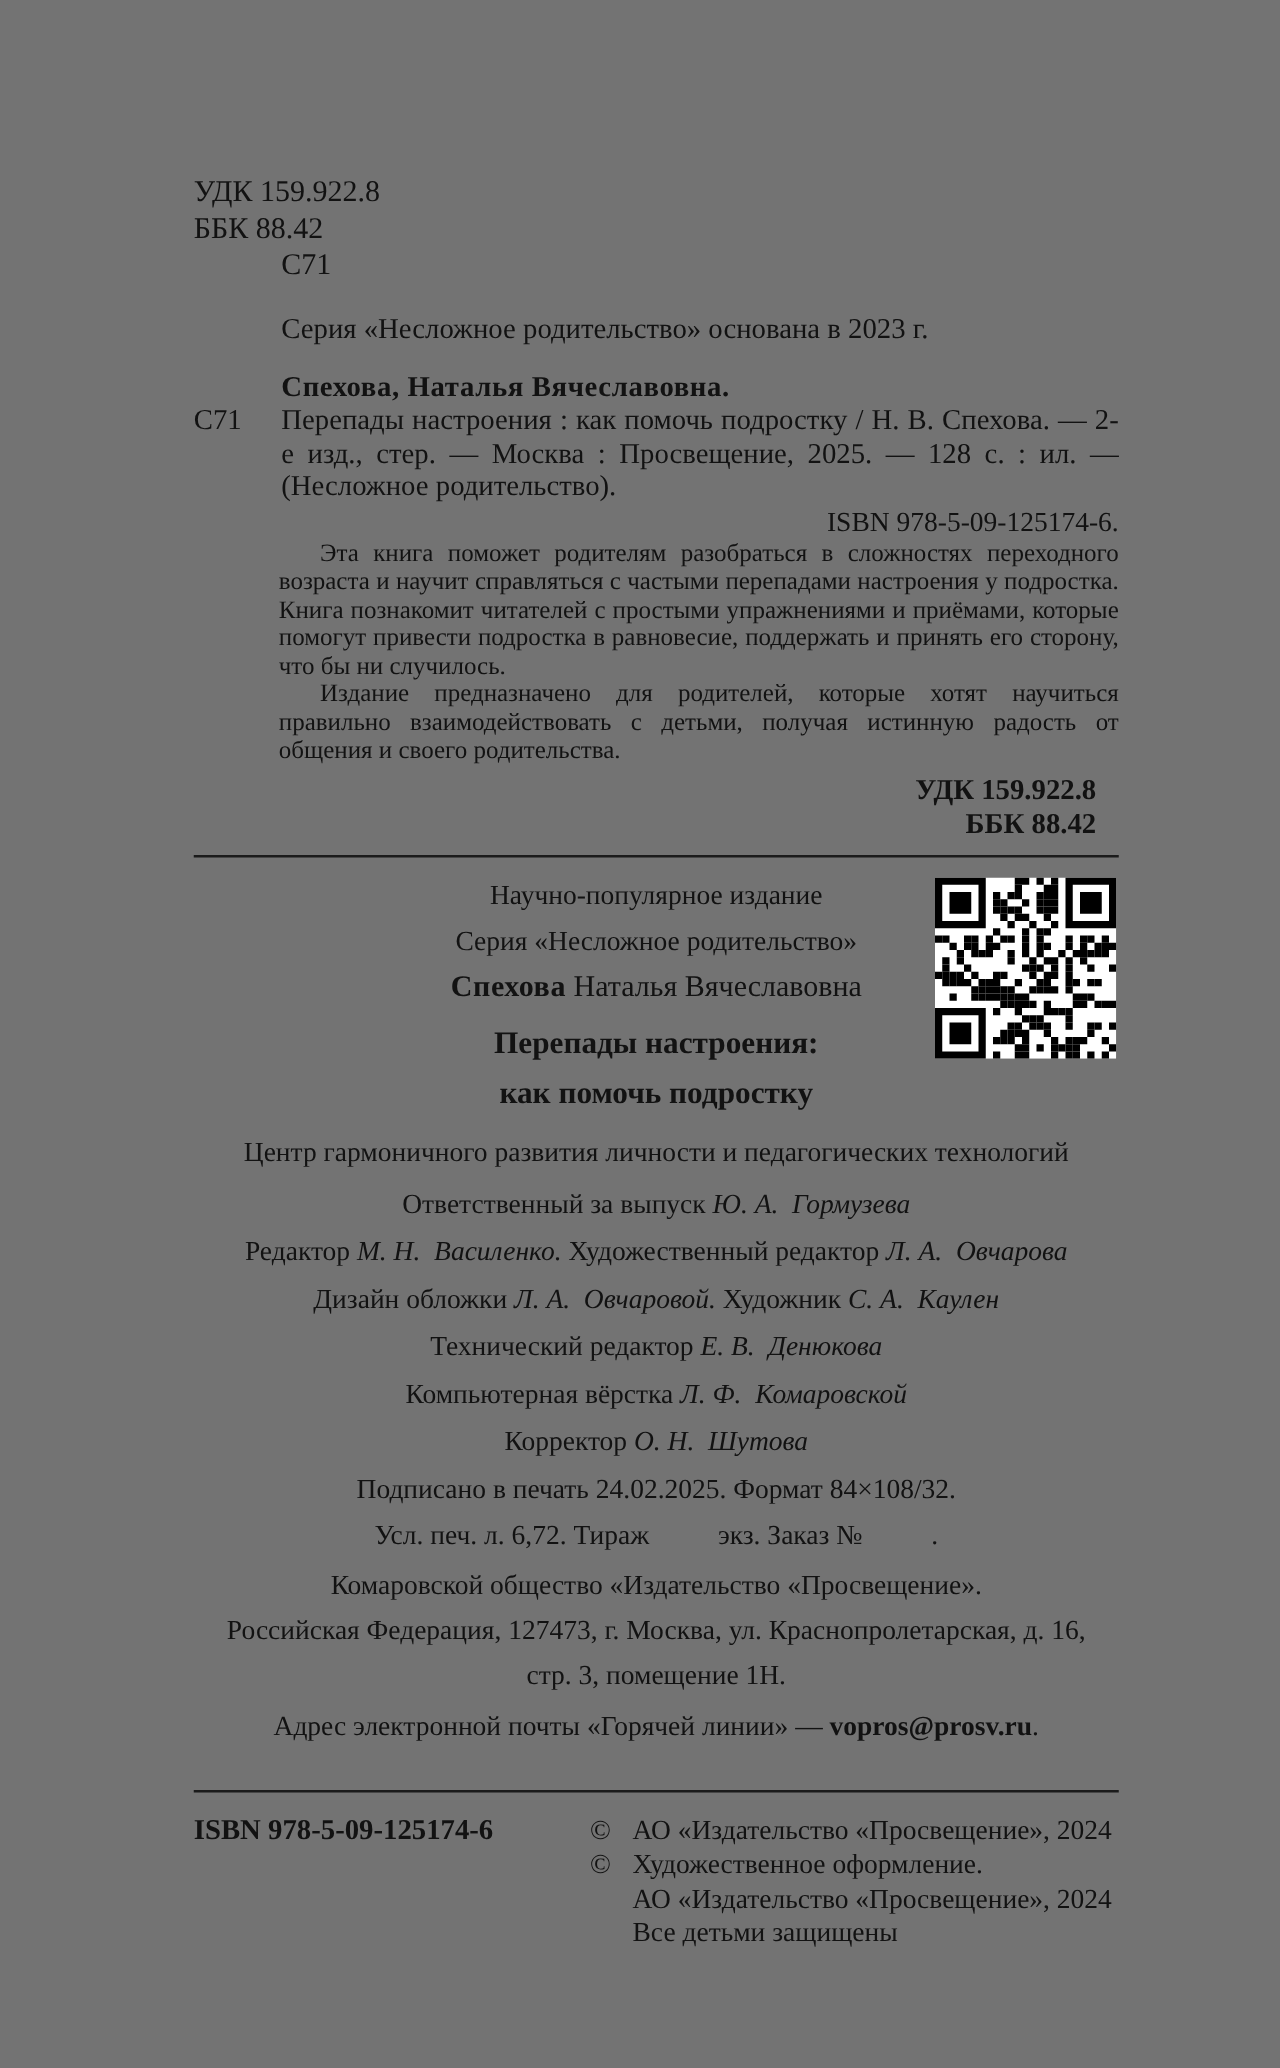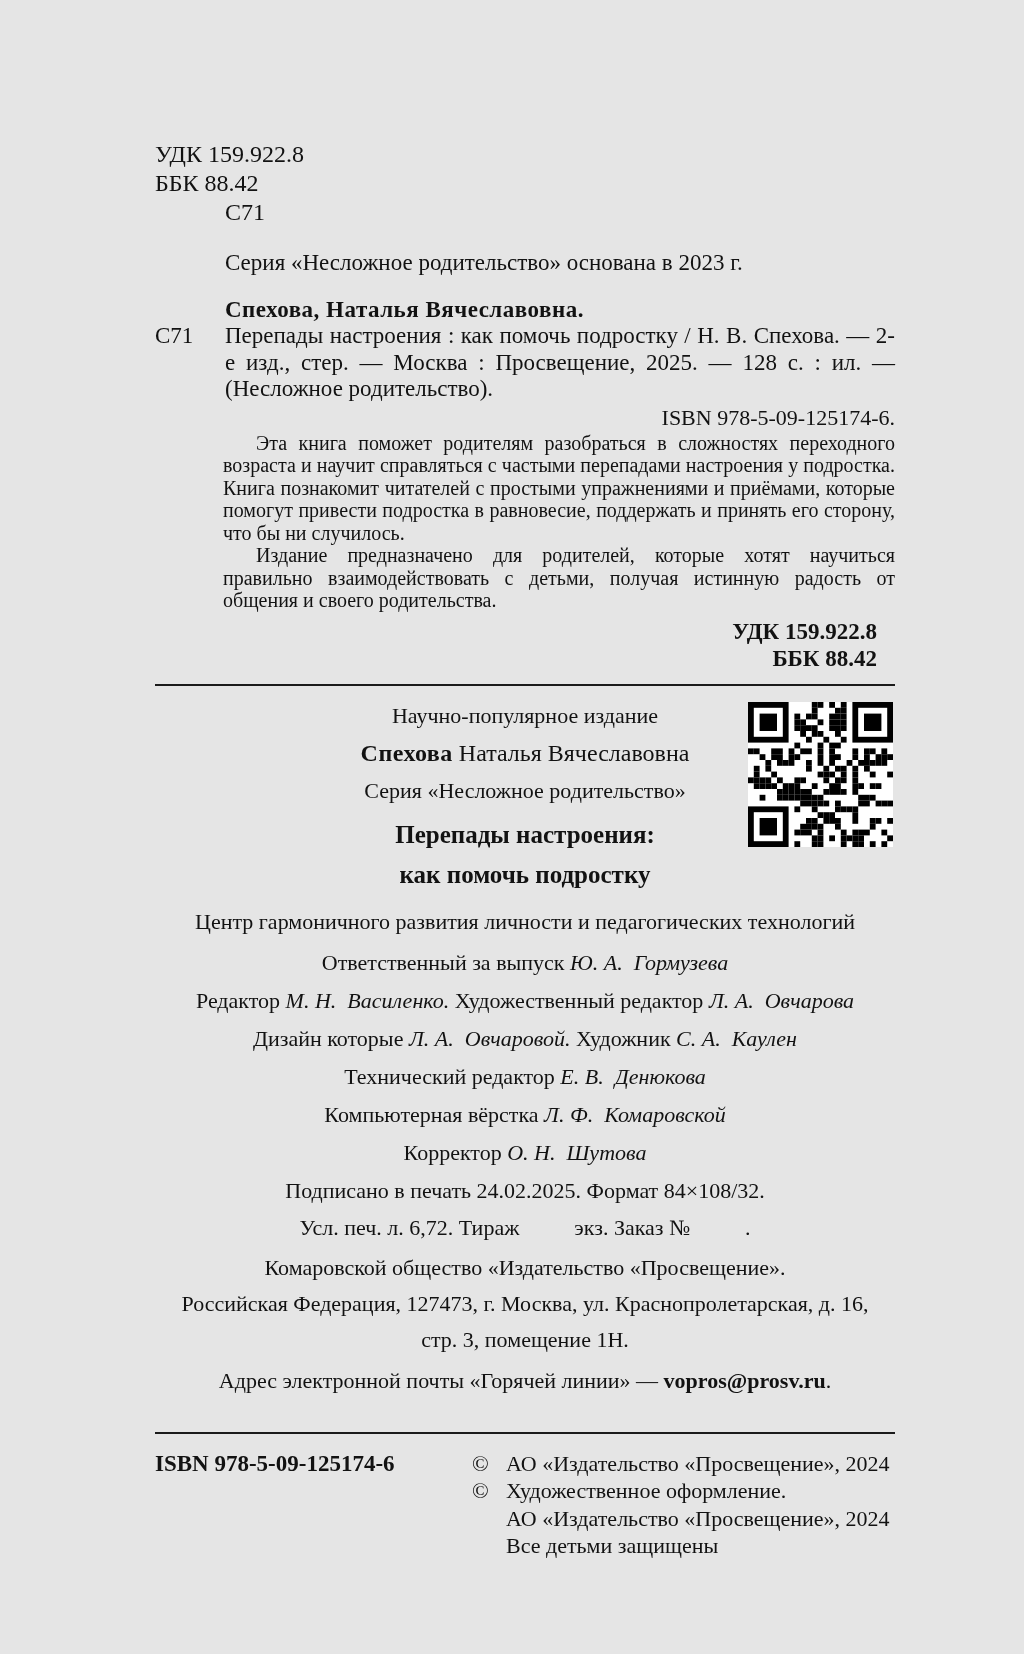--- a/index.html
+++ b/index.html
@@ -1,17 +1,17 @@
 <!DOCTYPE html>
 <html><head>
 <meta charset="utf-8">
 <style>
   html,body{margin:0;padding:0;background:#ffffff;}
   body{width:1024px;height:1654px;font-family:"Liberation Serif", serif;color:#121212;}
-  .page{position:relative;width:1024px;height:1654px;overflow:hidden;background:#e5e5e5;}
+  .page{position:relative;width:1024px;height:1654px;overflow:hidden;background:#737373;}
   .content{position:absolute;left:155px;top:0;width:740px;}
   .top-block{padding-top:140px;font-size:24px;line-height:29px;}
   .indent70{margin-left:70px;}
   .series-note{margin:22px 0 0 70px;font-size:23px;line-height:27px;}
   .author-head{margin:20px 0 0 70px;font-size:23px;line-height:27px;font-weight:bold;letter-spacing:.5px;}
   .catalog-desc{position:relative;margin-left:70px;font-size:23px;line-height:26.5px;text-align:justify;}
   .margin-code{position:absolute;left:-70px;top:0;}
   .isbn-line{margin:3px 0 0 103px;font-size:22px;line-height:24px;text-align:right;}
   .annotation{margin:0 0 0 68px;font-size:20px;line-height:22.5px;text-align:justify;text-indent:33px;}
   .annotation.first{margin-top:2px;}
@@ -282,33 +282,33 @@
             <rect x="11.6" y="11.6" width="17.4" height="17.4" fill="#000000"></rect>
             <rect x="104.39999999999999" y="0" width="40.6" height="40.6" fill="#000000"></rect>
             <rect x="110.2" y="5.8" width="29" height="29" fill="#ffffff"></rect>
             <rect x="116" y="11.6" width="17.4" height="17.4" fill="#000000"></rect>
             <rect x="0" y="104.39999999999999" width="40.6" height="40.6" fill="#000000"></rect>
             <rect x="5.8" y="110.2" width="29" height="29" fill="#ffffff"></rect>
             <rect x="11.6" y="116" width="17.4" height="17.4" fill="#000000"></rect>
           </svg></div>
 
       <p class="line c gap16">Научно-популярное издание</p>
+      <p class="line c gap6">Серия «Несложное родительство»</p>
+
       <p class="line c imprint-author gap10"><b>Спехова</b><span> Наталья Вячеславовна</span></p>
-
-      <p class="line c gap6">Серия «Несложное родительство»</p>
 
       <p class="line c book-title gap16">Перепады настроения:</p>
       <p class="line c book-title">как помочь подростку</p>
 
       <p class="line c gap18">Центр гармоничного развития личности и педагогических технологий</p>
 
       <div class="gap14">
         <p class="line c staff"><span>Ответственный за выпуск </span><i>Ю. А.  Гормузева</i></p>
         <p class="line c staff"><span>Редактор </span><i>М. Н.  Василенко.</i><span> Художественный редактор </span><i>Л. А.  Овчарова</i></p>
-        <p class="line c staff"><span>Дизайн которые </span><i>Л. А.  Овчаровой.</i><span> Художник </span><i>С. А.  Каулен</i></p>
+        <p class="line c staff"><span>Дизайн обложки </span><i>Л. А.  Овчаровой.</i><span> Художник </span><i>С. А.  Каулен</i></p>
         <p class="line c staff"><span>Технический редактор </span><i>Е. В.  Денюкова</i></p>
         <p class="line c staff"><span>Компьютерная вёрстка </span><i>Л. Ф.  Комаровской</i></p>
         <p class="line c staff"><span>Корректор </span><i>О. Н.  Шутова</i></p>
       </div>
 
       <p class="line c gap10">Подписано в печать 24.02.2025. Формат 84×108/32.</p>
       <p class="line c pre">Усл. печ. л. 6,72. Тираж          экз. Заказ №          .</p>
 
       <div class="gap14">
         <p class="line c addr">Комаровской общество «Издательство «Просвещение».</p>

